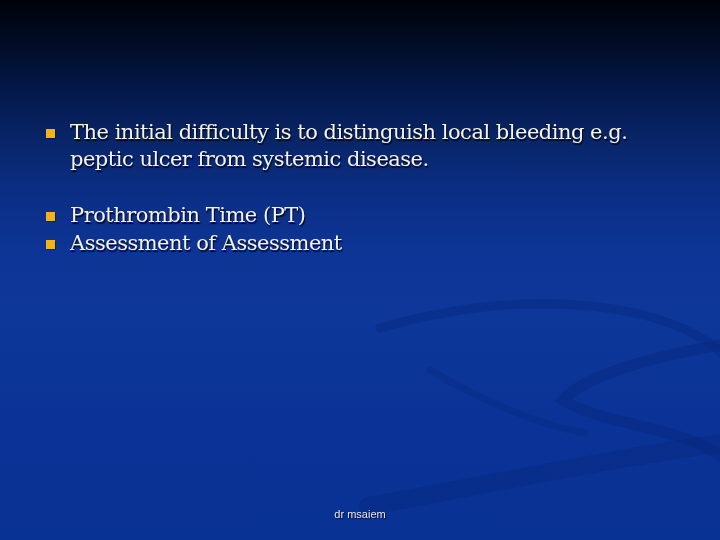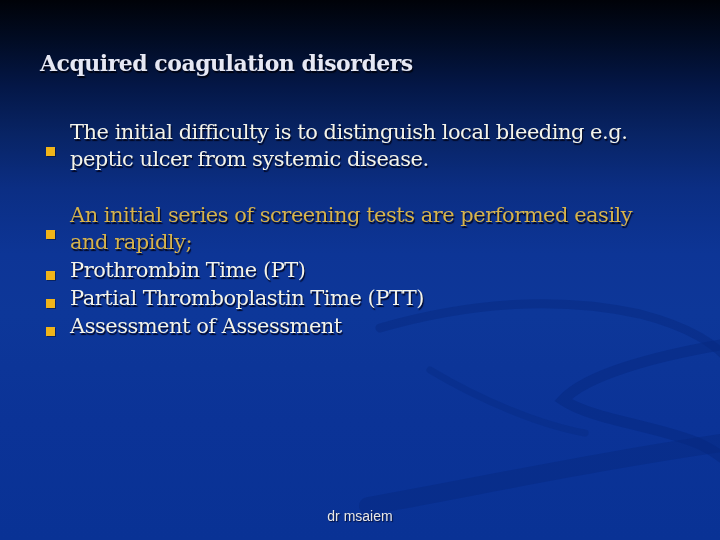--- a/index.html
+++ b/index.html
@@ -26,75 +26,66 @@
   .title {
     position:absolute; left:40px; top:50px; margin:0;
     font-size:22px; font-weight:bold; letter-spacing:-0.5px;
     color:var(--title-text,#e6e8f4);
     text-shadow:1px 2px 1px rgba(0,0,10,0.85);
     white-space:nowrap;
   }
   .bullets {
     position:absolute; left:46px; top:119px; width:640px;
   }
-  .item { display:flex; align-items:center; margin-bottom:1px; }
+  .item { display:flex; align-items:flex-start; margin-bottom:1px; }
   .item:first-child { margin-bottom:29px; }
   .bullet {
     flex:0 0 9px; width:9px; height:9px;
     margin:10px 15px 0 0;
     background:var(--bullet,#f0b419);
     box-shadow:1px 1px 0 rgba(0,0,0,0.35);
   }
   .item-text {
     font-size:21px; line-height:27px; letter-spacing:-0.5px;
     color:var(--body-text,#f4f4ea);
     text-shadow:1px 2px 1px rgba(0,0,20,0.85);
     white-space:nowrap;
   }
   .item.emphasis .item-text { color:var(--accent-text,#d6b34c); }
   .footer {
     position:absolute; left:0; top:508px; width:720px;
     text-align:center;
     font-family:"Liberation Sans","DejaVu Sans",sans-serif;
-    font-size:14px; color:#e8e8e8;
+    font-size:11px; color:#e8e8e8;
     text-shadow:1px 1px 1px rgba(0,0,20,0.7);
   }
 </style>
 </head>
 <body>
 
 <div class="slide">
 
   <svg class="swoosh" viewBox="0 0 720 540" xmlns="http://www.w3.org/2000/svg">
     <g fill="none" stroke="#06277f" stroke-linecap="round">
       <path d="M 380 328 C 470 302, 560 296, 640 314 C 690 327, 716 344, 732 364" stroke-width="9" stroke-opacity="0.45"></path>
       <path d="M 738 342 C 650 356, 585 376, 563 400 C 592 420, 660 426, 700 444 C 717 452, 729 462, 738 472" stroke-width="11" stroke-opacity="0.5"></path>
       <path d="M 368 506 C 470 488, 600 460, 742 440" stroke-width="18" stroke-opacity="0.45"></path>
       <path d="M 430 370 C 480 400, 540 425, 585 433" stroke-width="7" stroke-opacity="0.35"></path>
     </g>
   </svg>
 
-  <h1 class="title">Acquired coagulation disorders</h1>
 
   <div class="bullets" id="bullet-list">
       <div class="item">
         <span class="bullet"></span>
         <div class="item-text">The initial difficulty is to distinguish local bleeding e.g.<br>peptic ulcer from systemic disease.</div>
       </div>
-      <div class="item emphasis">
-        <span class="bullet"></span>
-        <div class="item-text">An initial series of screening tests are performed easily<br>and rapidly;</div>
-      </div>
       <div class="item">
         <span class="bullet"></span>
         <div class="item-text">Prothrombin Time (PT)</div>
-      </div>
-      <div class="item">
-        <span class="bullet"></span>
-        <div class="item-text">Partial Thromboplastin Time (PTT)</div>
       </div>
       <div class="item">
         <span class="bullet"></span>
         <div class="item-text">Assessment of Assessment</div>
       </div>
     </div>
 
   <div class="footer">dr msaiem</div>
 </div>
 

